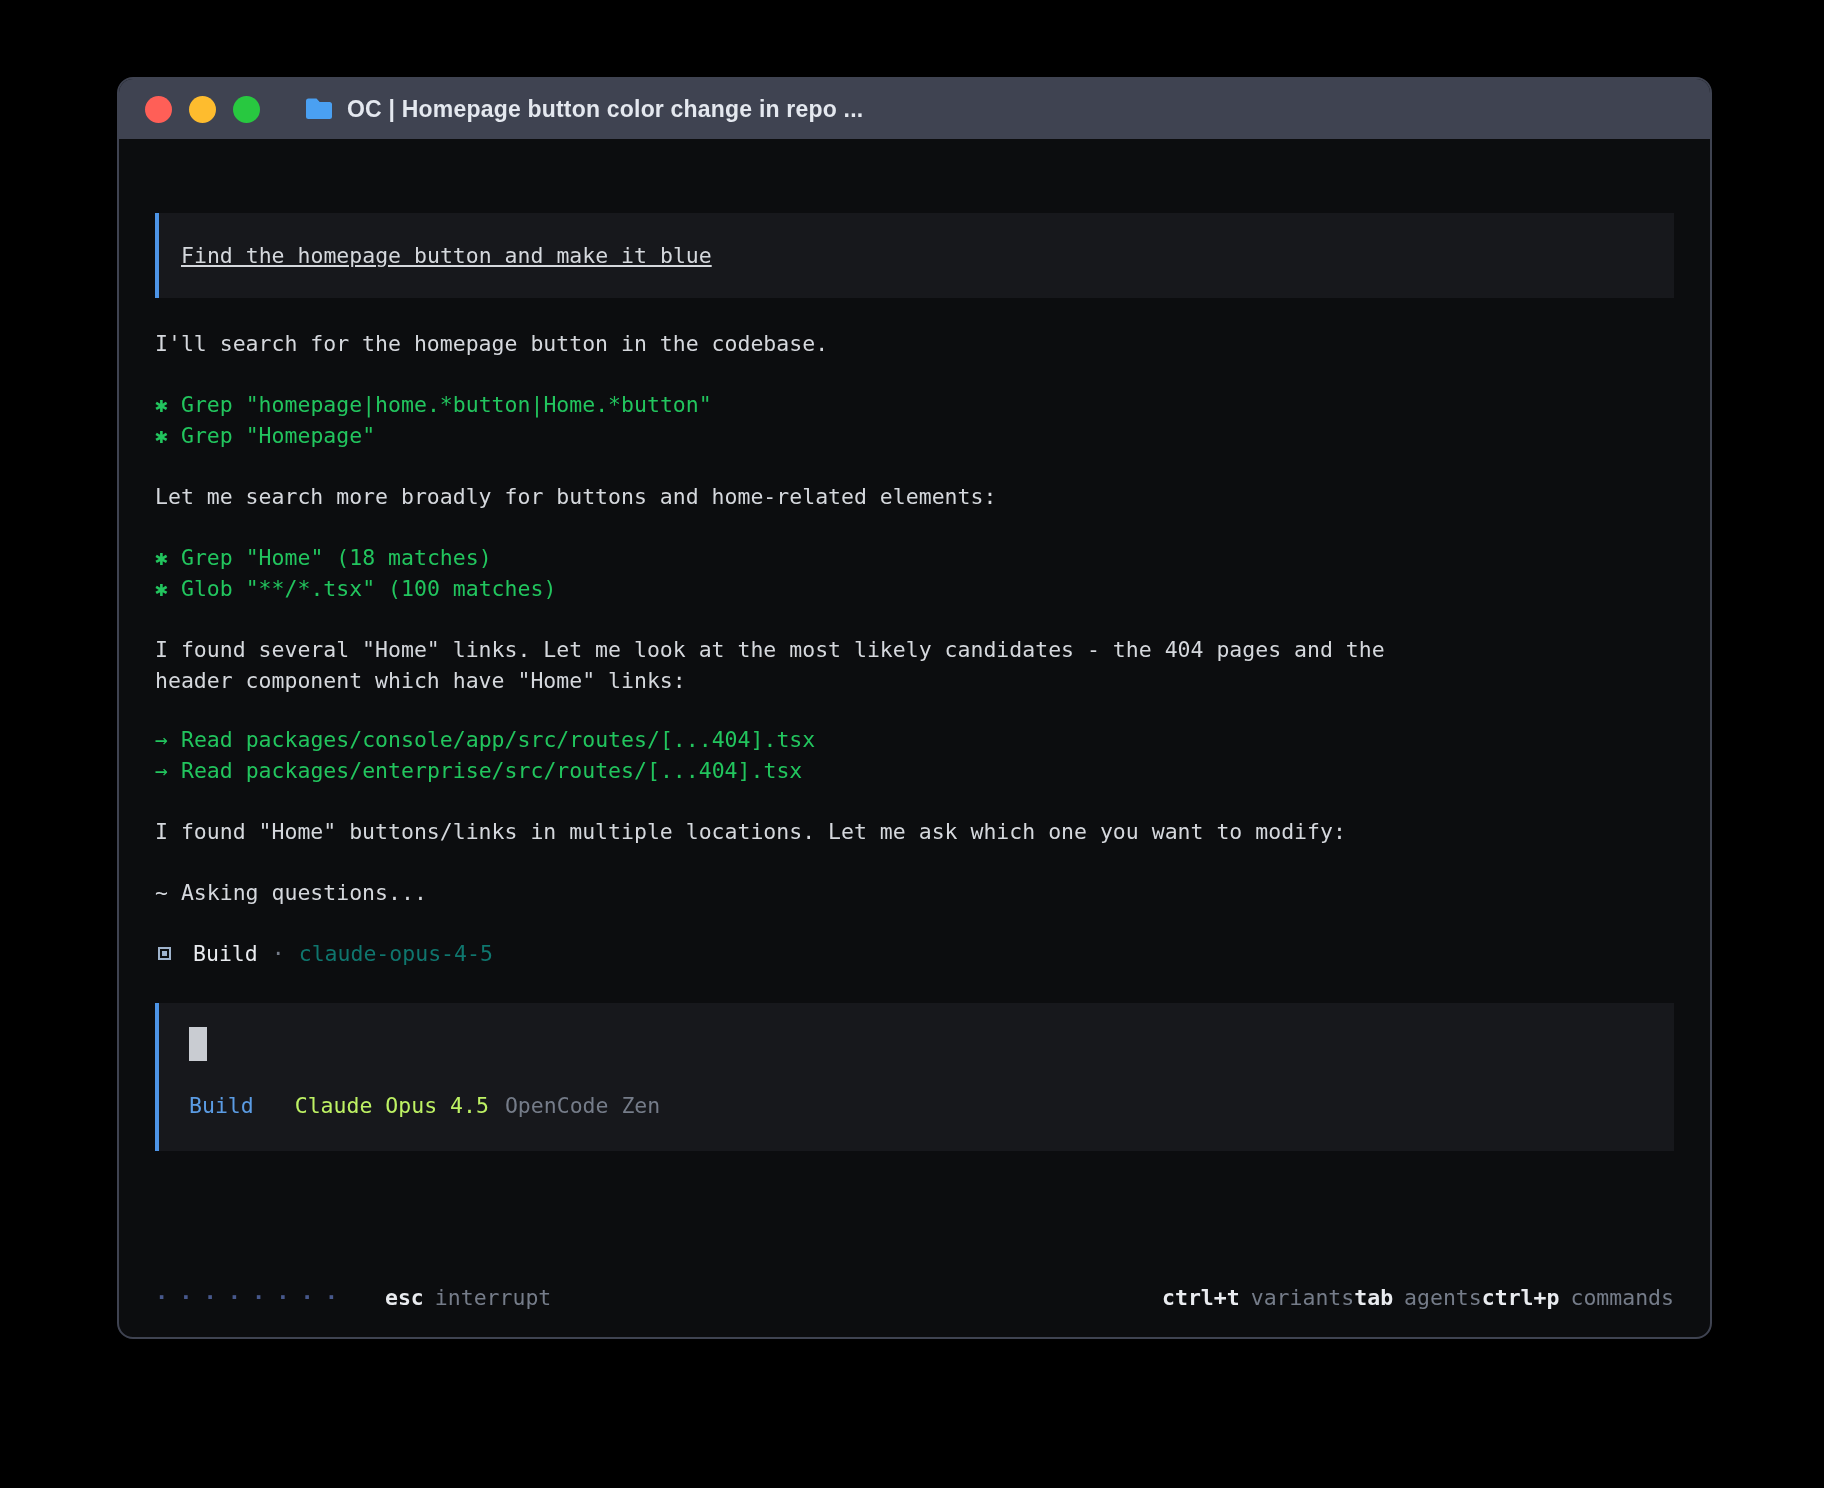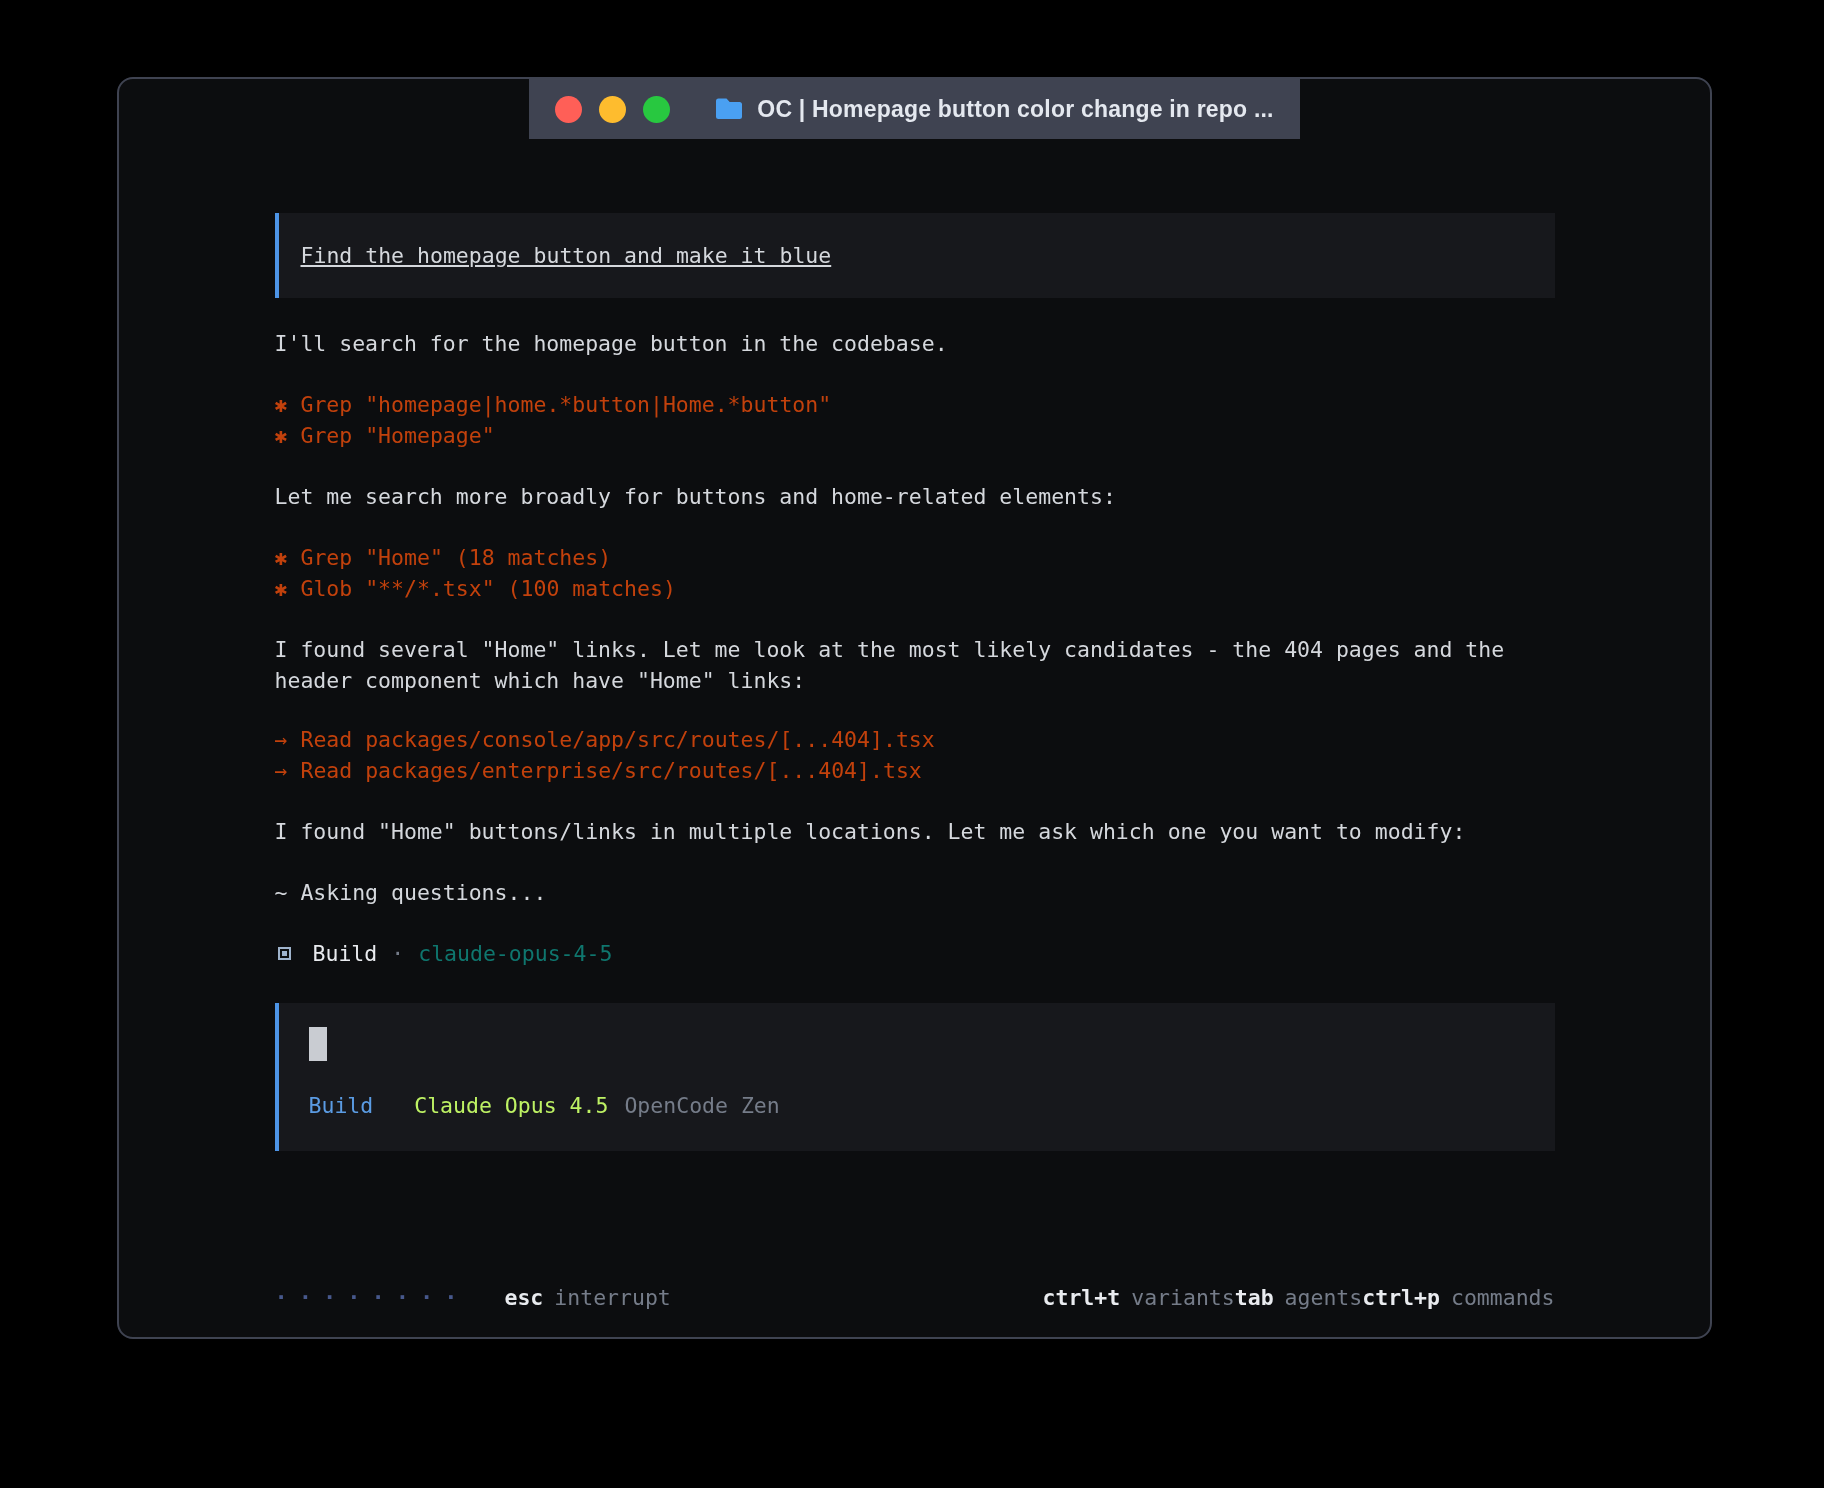--- a/index.html
+++ b/index.html
@@ -2,21 +2,21 @@
 <html><head>
 <meta charset="utf-8">
 <style>
   * { margin:0; padding:0; box-sizing:border-box; }
   html,body { width:1824px; height:1488px; background:#000000; overflow:hidden;
               font-family:"DejaVu Sans Mono", monospace; }
   .screen { position:relative; width:1824px; height:1488px; background:#000000; }
 
   .window { position:absolute; left:117px; top:77px; width:1595px; height:1262px;
             background:#0c0d0f; border:2px solid #3f4351; border-radius:16px;
-            overflow:hidden; display:flex; flex-direction:column;align-items:center; }
+            overflow:hidden; display:flex; flex-direction:column; }
 
   .titlebar { flex:0 0 60px; background:#3f4351; display:flex; align-items:center;
               padding:0 26px; font-family:"Liberation Sans", sans-serif; }
   .lights { display:flex; gap:17px; }
   .light { width:27px; height:27px; border-radius:50%; border:none; }
   .light.red { background:#ff5f57; }
   .light.yellow { background:#febc2e; }
   .light.green { background:#28c840; }
   .titlegroup { display:flex; align-items:center; gap:13px; margin-left:44px; }
   .wtitle { color:#e4e8ef; font-weight:bold; font-size:23px; letter-spacing:0.2px; }
@@ -31,21 +31,21 @@
   .session-stats { color:#6e7480; display:flex; }
   .session-stats .tokens { margin-right:28px; }
   .session-stats .pct { margin-right:13px; }
 
   .user-msg { flex:0 0 auto; background:#17181c; border-left:4px solid #4d94e6;
               padding:27px 22px; margin-top:36px; color:#d5d8dd; line-height:31px;text-decoration:underline; }
 
   .txt { color:#d5d8dd; line-height:31px; margin-top:30px; max-width:1280px; }
   .tools { margin-top:30px; }
   .tools.tight { margin-top:28px; }
-  .tool-line { color:#c2410c; line-height:31px; white-space:pre; }
+  .tool-line { color:#22c55e; line-height:31px; white-space:pre; }
   .glyph { display:inline-block; margin-right:13px; }
 
   .status-line { color:#d5d8dd; line-height:31px; margin-top:30px; }
 
   .agent-line { display:flex; align-items:center; margin-top:30px; line-height:31px; }
   .agent-icon { width:13px; height:13px; border:2.5px solid #9fb3cc; display:inline-flex;
                 align-items:center; justify-content:center; margin:0 22px 0 3px; }
   .agent-icon::after { content:''; width:5px; height:5px; background:#9fb3cc; }
   .agent-name { color:#e9ebef; margin-right:14px; }
   .agent-sep { color:#757c89; margin-right:14px; }

